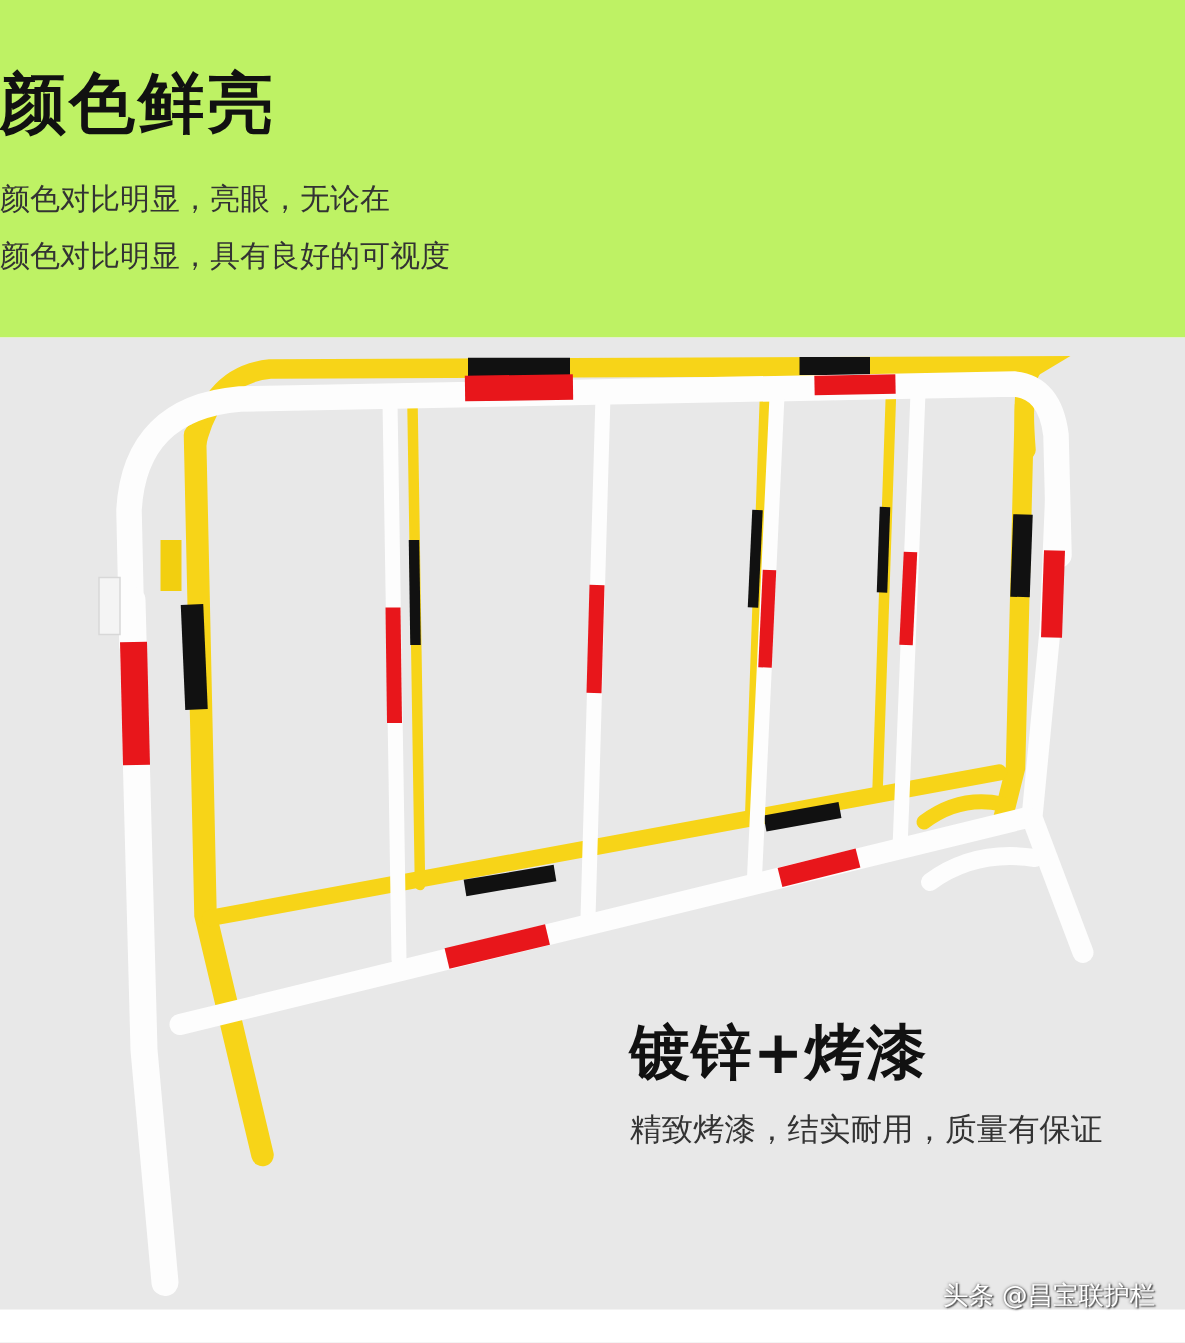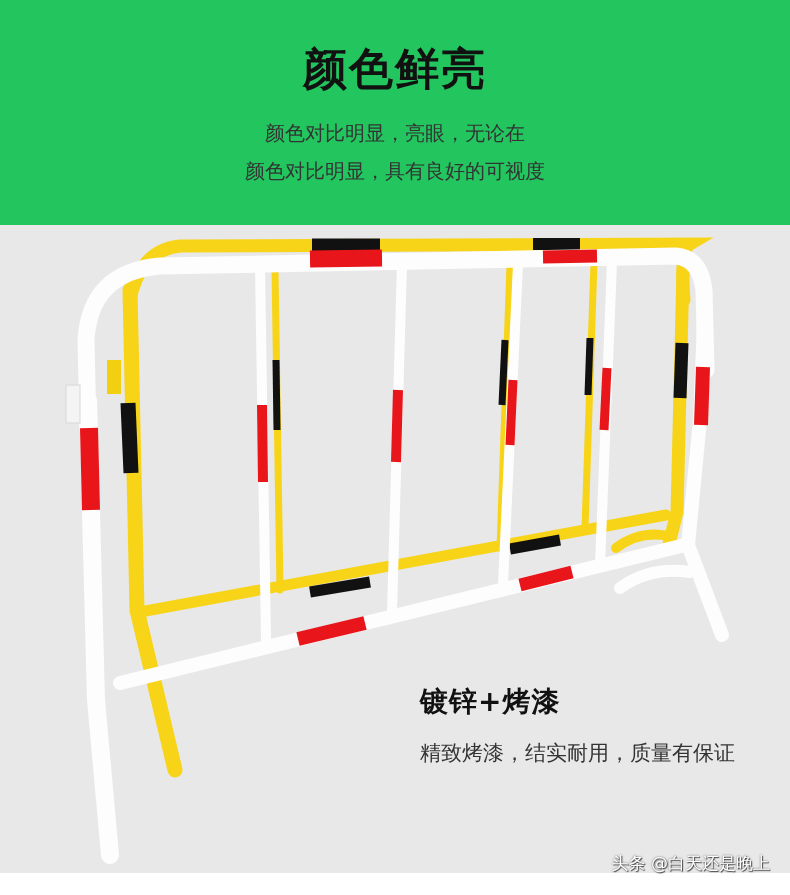--- a/index.html
+++ b/index.html
@@ -3,40 +3,40 @@
 <meta charset="utf-8">
 <style>
   html, body { margin: 0; padding: 0; }
   body {
     width: 790px; height: 895px; position: relative; overflow: hidden;
     background: #ffffff;
     font-family: "DejaVu Sans", "Liberation Sans", sans-serif;
   }
   .top {
     position: absolute; left: 0; top: 0; width: 790px; height: 225px;
-    background: #22c55e; text-align: center;
+    background: #bef264; text-align: left;
   }
   .title {
     position: absolute; left: 0; right: 0; top: 40px;
     font-size: 44px; font-weight: bold; color: #111111; letter-spacing: 2px;
   }
   .subtitle {
     position: absolute; left: 0; right: 0; top: 116px;
     font-size: 20px; color: #333333; line-height: 38px; font-family: Liberation Mono, monospace;
   }
   .panel {
     position: absolute; left: 0; top: 225px; width: 790px; height: 648px;
     background: #e8e8e8; overflow: hidden;
   }
   .panel svg { position: absolute; left: 0; top: 0; }
   .feature {
     position: absolute; left: 420px; top: 676px;
   }
   .feature-title {
-    font-size: 28px; font-weight: bold; color: #111111; letter-spacing: 1px;
+    font-size: 40px; font-weight: bold; color: #111111; letter-spacing: 1px;
     line-height: 52px;
   }
   .feature-desc {
     margin-top: 6px; font-size: 21px; color: #333333; line-height: 38px; white-space: nowrap;
   }
   .watermark {
     position: absolute; right: 20px; top: 852px;
     font-size: 17px; color: #ffffff;
     text-shadow: 0 0 2px #555, 1px 1px 1px #444;
   }
@@ -123,13 +123,13 @@
   </svg>
 </div>
 
 <div class="feature">
   <div class="feature-title">镀锌+烤漆</div>
   <div class="feature-desc">
     <div>精致烤漆，结实耐用，质量有保证</div>
   </div>
 </div>
 
-<div class="watermark">头条 @白天还是晚上</div>
+<div class="watermark">头条 @昌宝联护栏</div>
 
 </body></html>

